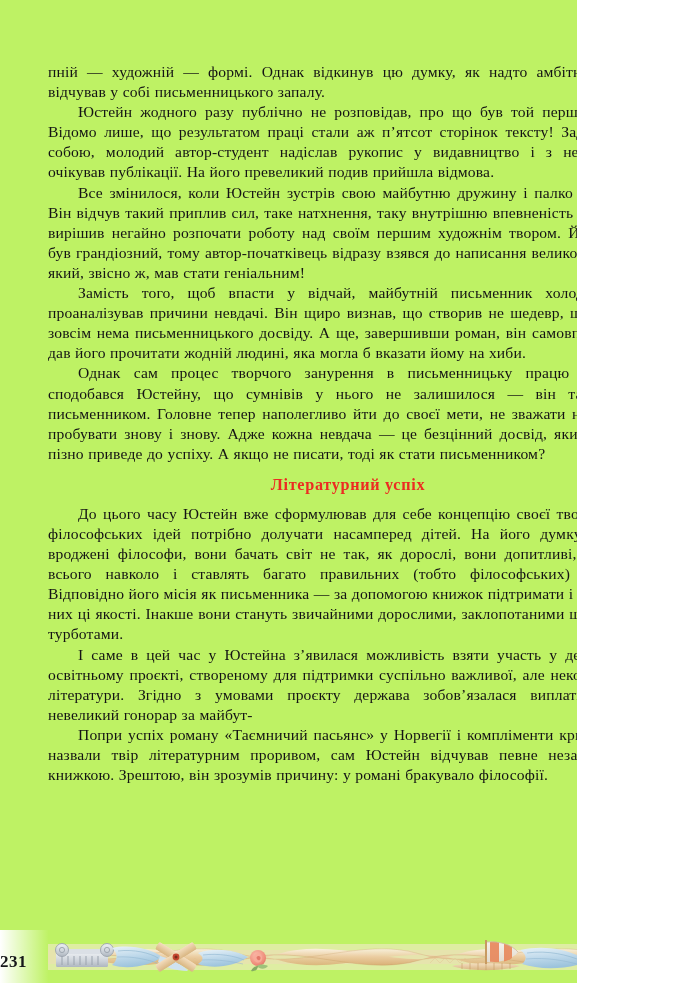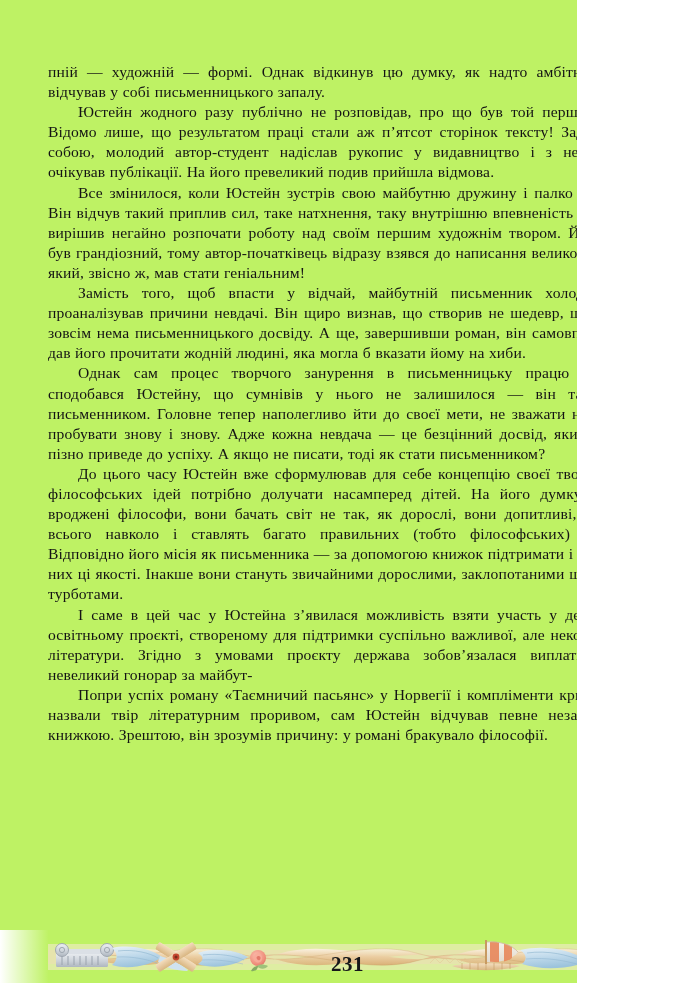--- a/index.html
+++ b/index.html
@@ -63,22 +63,21 @@
   .footer-ornament svg {
     display: block;
     width: 695px;
     height: 53px;
   }
   .page-number {
     position: absolute;
     left: 0;
     top: 952px;
     width: 695px;
-    text-align: center;
-    font-size: 21px;
+    font-size: 17px;
     font-weight: bold;
     color: #16171a;
     letter-spacing: 0.5px;
     font-family: "Liberation Serif", "DejaVu Serif", serif;
   }
 </style>
 </head>
 <body>
 
 <div class="page">
@@ -88,20 +87,21 @@
     <p class="body-par cont">пній — художній — формі. Однак відкинув цю думку, як надто амбітну: він не відчував у собі письменницького запалу.</p>
 
     <p class="body-par indent">Юстейн жодного разу публічно не розповідав, про що був той перший роман. Відомо лише, що результатом праці стали аж п’ятсот сторінок тексту! Задоволений собою, молодий автор-студент надіслав рукопис у видавництво і з нетерпінням очікував публікації. На його превеликий подив прийшла відмова.</p>
 
     <p class="body-par indent">Все змінилося, коли Юстейн зустрів свою майбутню дружину і палко закохався. Він відчув такий приплив сил, таке натхнення, таку внутрішню впевненість у собі, що вирішив негайно розпочати роботу над своїм першим художнім твором. Його задум був грандіозний, тому автор-початківець відразу взявся до написання великого роману, який, звісно ж, мав стати геніальним!</p>
 
     <p class="body-par indent">Замість того, щоб впасти у відчай, майбутній письменник холоднокровно проаналізував причини невдачі. Він щиро визнав, що створив не шедевр, що в нього зовсім нема письменницького досвіду. А ще, завершивши роман, він самовпевнено не дав його прочитати жодній людині, яка могла б вказати йому на хиби.</p>
 
     <p class="body-par indent">Однак сам процес творчого занурення в письменницьку працю настільки сподобався Юстейну, що сумнівів у нього не залишилося — він таки стане письменником. Головне тепер наполегливо йти до своєї мети, не зважати на невдачі, пробувати знову і знову. Адже кожна невдача — це безцінний досвід, який рано чи пізно приведе до успіху. А якщо не писати, тоді як стати письменником?</p>
 
+    <h2 class="section-heading">Літературний успіх</h2>
 
 
     <p class="body-par indent">До цього часу Юстейн вже сформулював для себе концепцію своєї творчості: до філософських ідей потрібно долучати насамперед дітей. На його думку, діти — вроджені філософи, вони бачать світ не так, як дорослі, вони допитливі, цікаві до всього навколо і ставлять багато правильних (тобто філософських) запитань. Відповідно його місія як письменника — за допомогою книжок підтримати і зберегти в них ці якості. Інакше вони стануть звичайними дорослими, заклопотаними щоденними турботами.</p>
 
     <p class="body-par indent">І саме в цей час у Юстейна з’явилася можливість взяти участь у державному освітньому проєкті, створеному для підтримки суспільно важливої, але некомерційної літератури. Згідно з умовами проєкту держава зобов’язалася виплатити йому невеликий гонорар за майбут-</p>
 
     <p class="body-par indent">Попри успіх роману «Таємничий пасьянс» у Норвегії і компліменти критиків, які назвали твір літературним проривом, сам Юстейн відчував певне незадоволення книжкою. Зрештою, він зрозумів причину: у романі бракувало філософії.</p>
 
   </div>
 

